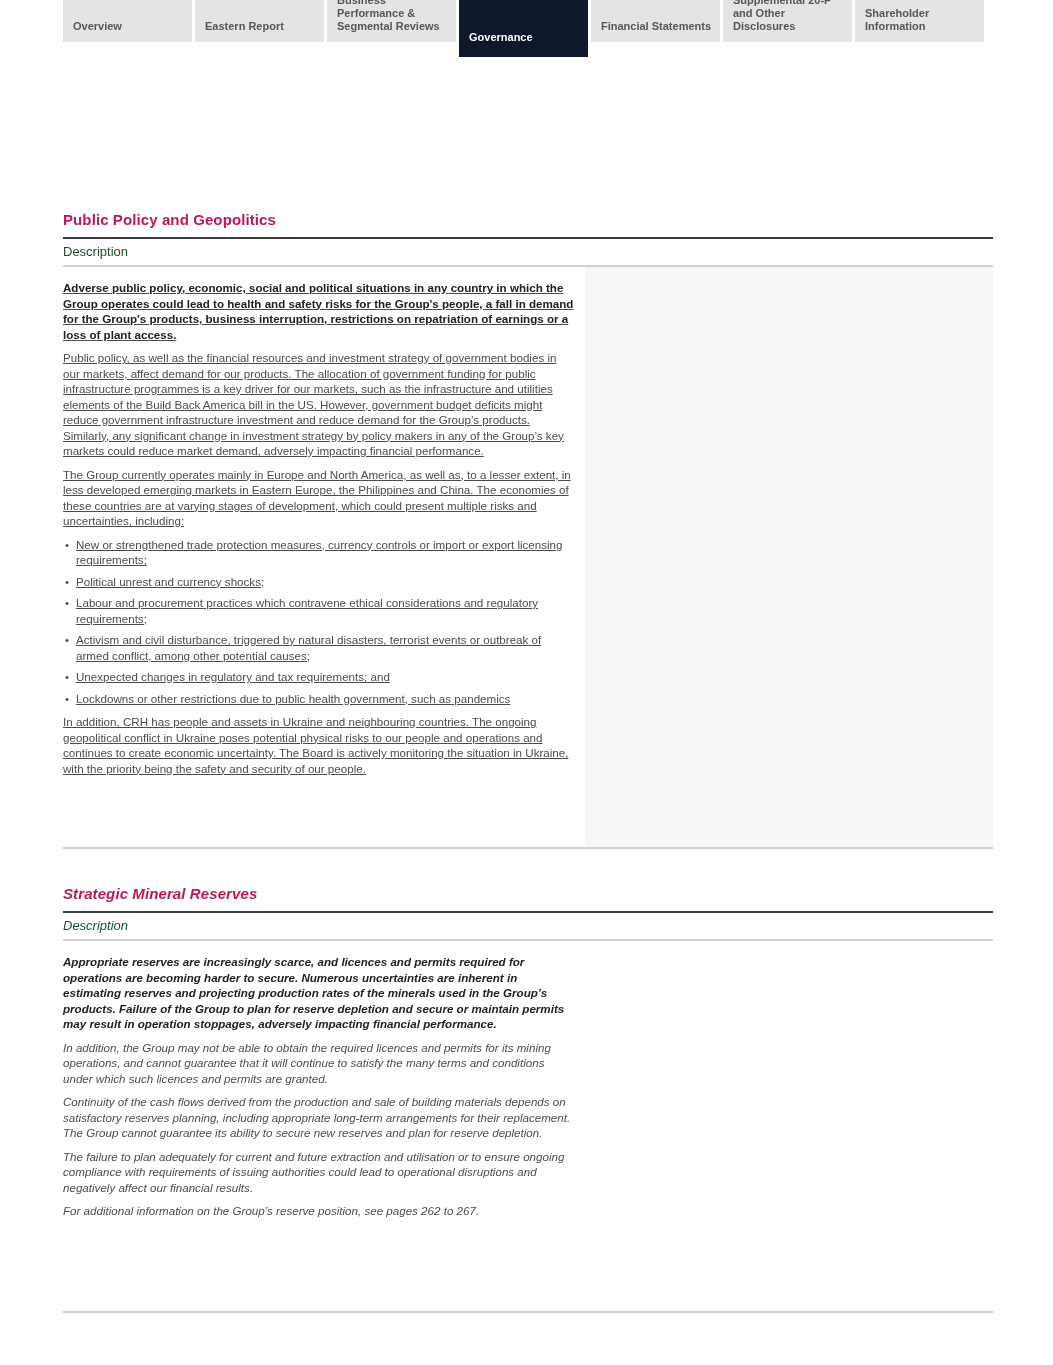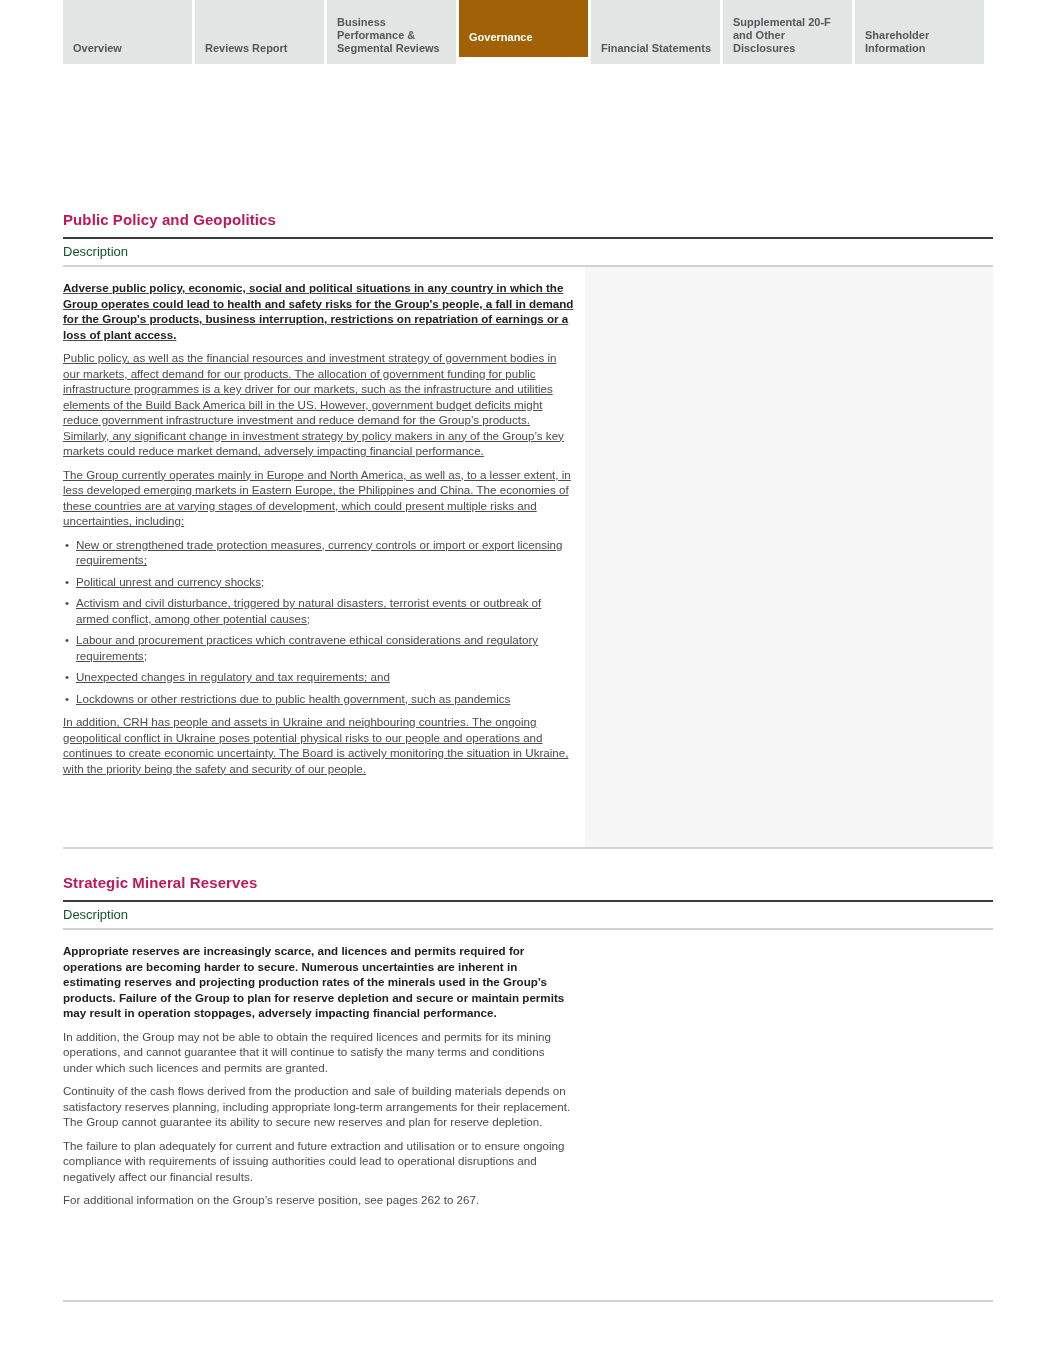--- a/index.html
+++ b/index.html
@@ -18,48 +18,48 @@
     position: absolute;
     top: 0;
     left: 63px;
     width: 921px;
     display: flex;
     gap: 3px;
     align-items: flex-start;
   }
   .tab {
     flex: 1 1 0;
-    height: 64px;
+    height: 42px;
     background: #e3e4e4;
     color: #55565a;
     font-size: 11px;
     font-weight: bold;
     line-height: 13px;
     display: flex;
     flex-direction: column;
     justify-content: flex-end;
     padding: 6px 8px 9px 10px;
     cursor: pointer;
   }
   .tab.active {
-    background: #a16207;
+    background: #0f172a;
     color: #ffffff;
     height: 57px;
     padding-bottom: 13px;
   }
 
   
   .content {
     position: absolute;
     left: 63px;
     width: 930px;
     top: 0;
   }
   .section-first { margin-top: 211px; }
-  .section-second { margin-top: 25px; }
+  .section-second { margin-top: 36px; font-style: italic; }
 
   .section-title {
     font-size: 15px;
     font-weight: bold;
     color: #be185d;
     letter-spacing: 0.1px;
     margin-bottom: 9px;
   }
   .rule-dark {
     border: none;
@@ -121,21 +121,21 @@
   }
 </style>
 </head>
 <body>
 
 <nav class="tabbar">
   <div class="tab">
     <span>Overview</span>
   </div>
   <div class="tab">
-    <span>Reviews Report</span>
+    <span>Eastern Report</span>
   </div>
   <div class="tab">
     <span>Business Performance &amp; Segmental Reviews</span>
   </div>
   <div class="tab active">
     <span>Governance</span>
   </div>
   <div class="tab">
     <span>Financial Statements</span>
   </div>
@@ -156,22 +156,22 @@
     <hr class="rule-light">
 
     <div class="row row-1">
       <div class="col-text">
         <p class="intro">Adverse public policy, economic, social and political situations in any country in which the Group operates could lead to health and safety risks for the Group's people, a fall in demand for the Group's products, business interruption, restrictions on repatriation of earnings or a loss of plant access.</p>
         <p>Public policy, as well as the financial resources and investment strategy of government bodies in our markets, affect demand for our products. The allocation of government funding for public infrastructure programmes is a key driver for our markets, such as the infrastructure and utilities elements of the Build Back America bill in the US. However, government budget deficits might reduce government infrastructure investment and reduce demand for the Group’s products. Similarly, any significant change in investment strategy by policy makers in any of the Group’s key markets could reduce market demand, adversely impacting financial performance.</p>
         <p>The Group currently operates mainly in Europe and North America, as well as, to a lesser extent, in less developed emerging markets in Eastern Europe, the Philippines and China. The economies of these countries are at varying stages of development, which could present multiple risks and uncertainties, including:</p>
         <ul class="bullets">
           <li>New or strengthened trade protection measures, currency controls or import or export licensing requirements;</li>
           <li>Political unrest and currency shocks;</li>
+          <li>Labour and procurement practices which contravene ethical considerations and regulatory requirements;</li>
           <li>Activism and civil disturbance, triggered by natural disasters, terrorist events or outbreak of armed conflict, among other potential causes;</li>
-          <li>Labour and procurement practices which contravene ethical considerations and regulatory requirements;</li>
           <li>Unexpected changes in regulatory and tax requirements; and</li>
           <li>Lockdowns or other restrictions due to public health government, such as pandemics</li>
         </ul>
         <p>In addition, CRH has people and assets in Ukraine and neighbouring countries. The ongoing geopolitical conflict in Ukraine poses potential physical risks to our people and operations and continues to create economic uncertainty. The Board is actively monitoring the situation in Ukraine, with the priority being the safety and security of our people.</p>
       </div>
       <div class="side-panel"></div>
     </div>
     <hr class="rule-light">
   </section>
 

